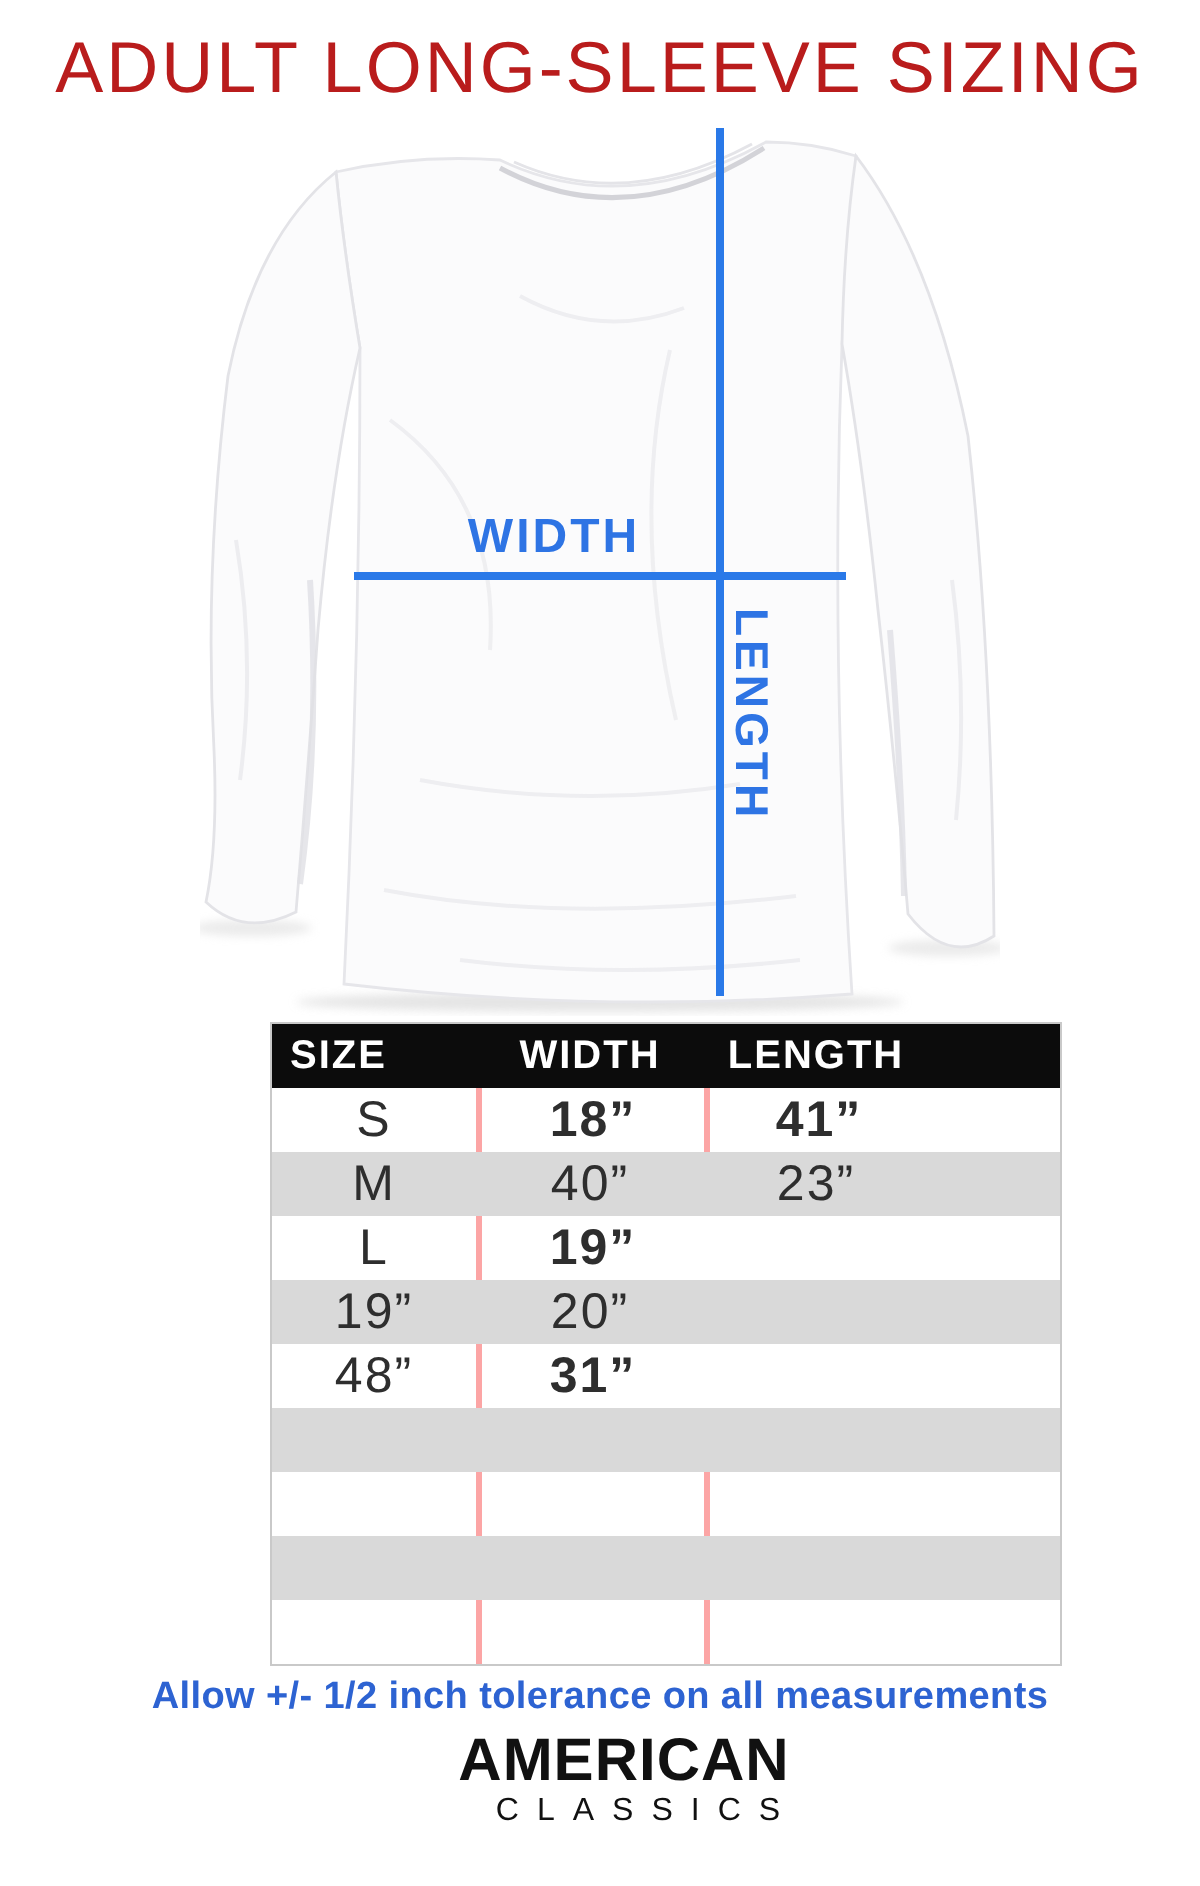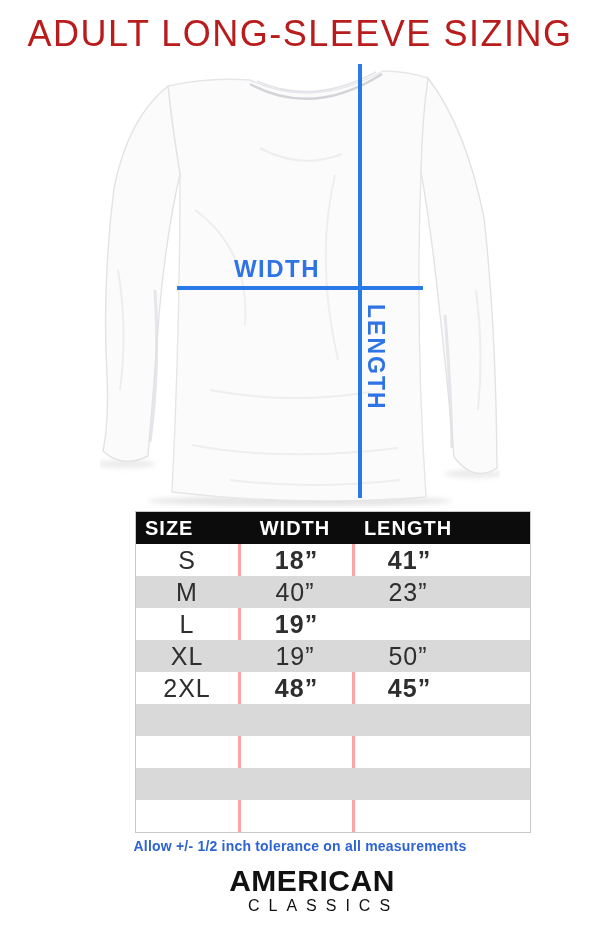--- a/index.html
+++ b/index.html
@@ -38,21 +38,21 @@
   .trow.header{background:#0c0c0c;}
   .trow.header .cell{
     color:#ffffff;font-size:20px;font-weight:bold;letter-spacing:1px;
   }
   .trow.header .cell.first{justify-content:flex-start;padding-left:9px;}
   .trow.gray{background:#d9d9d9;}
   .trow.white{background:#ffffff;}
   .trow.white .cell + .cell{border-left:3px solid #fca5a5;font-weight:bold;}
   .note{
     position:absolute;top:838px;left:0;width:600px;text-align:center;
-    font-size:14px;font-weight:bold;color:#2d63d2;letter-spacing:0.2px;
+    font-size:19px;font-weight:bold;color:#2d63d2;letter-spacing:0.2px;
   }
   .brand{position:absolute;top:865px;left:12px;width:600px;text-align:center;color:#111111;}
   .brand-line1{font-size:30px;font-weight:bold;letter-spacing:0.5px;line-height:1.05;}
   .brand-line2{font-size:16px;font-weight:400;letter-spacing:9px;padding-left:23px;line-height:1.1;}
 </style>
 </head>
 <body>
 
 <div class="page">
 
@@ -121,28 +121,26 @@
     <div class="trow gray">
       <div class="cell">M</div>
       <div class="cell">40”</div>
       <div class="cell">23”</div>
     </div>
     <div class="trow white">
       <div class="cell">L</div>
       <div class="cell">19”</div>
     </div>
     <div class="trow gray">
-      <div class="cell">XL</div>
       <div class="cell">19”</div>
-      <div class="cell">50”</div>
+      <div class="cell">20”</div>
     </div>
     <div class="trow white">
-      <div class="cell">2XL</div>
       <div class="cell">48”</div>
-      <div class="cell">45”</div>
+      <div class="cell">31”</div>
     </div>
 
     <div class="trow gray">
       <div class="cell"></div>
         <div class="cell"></div>
         <div class="cell"></div>
     </div>
     <div class="trow white">
       <div class="cell"></div>
         <div class="cell"></div>

